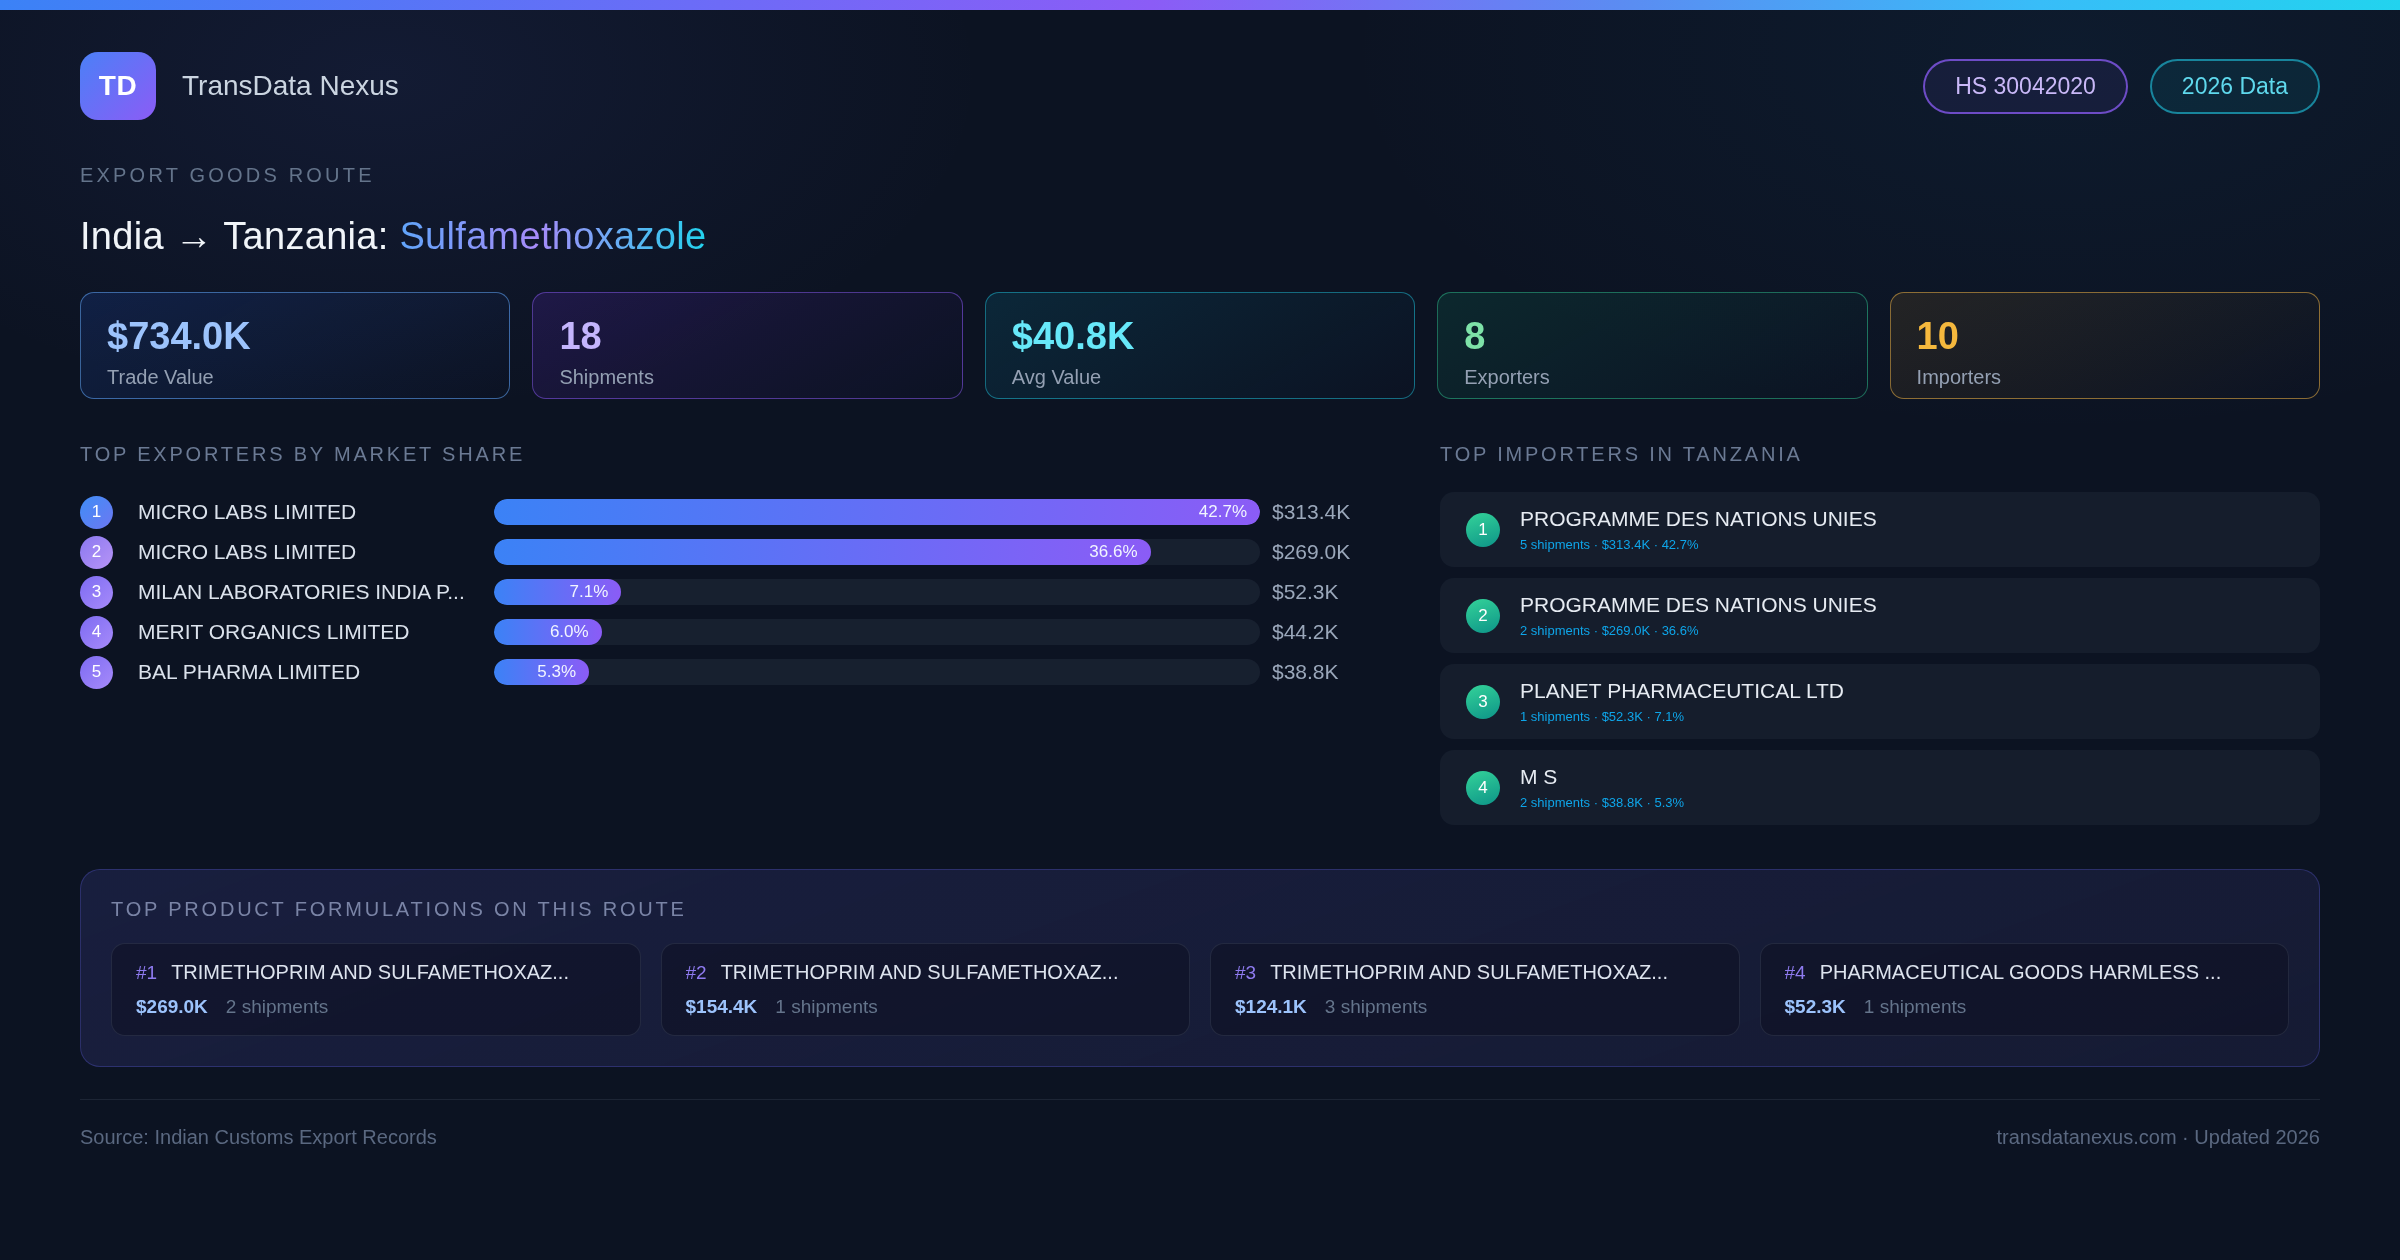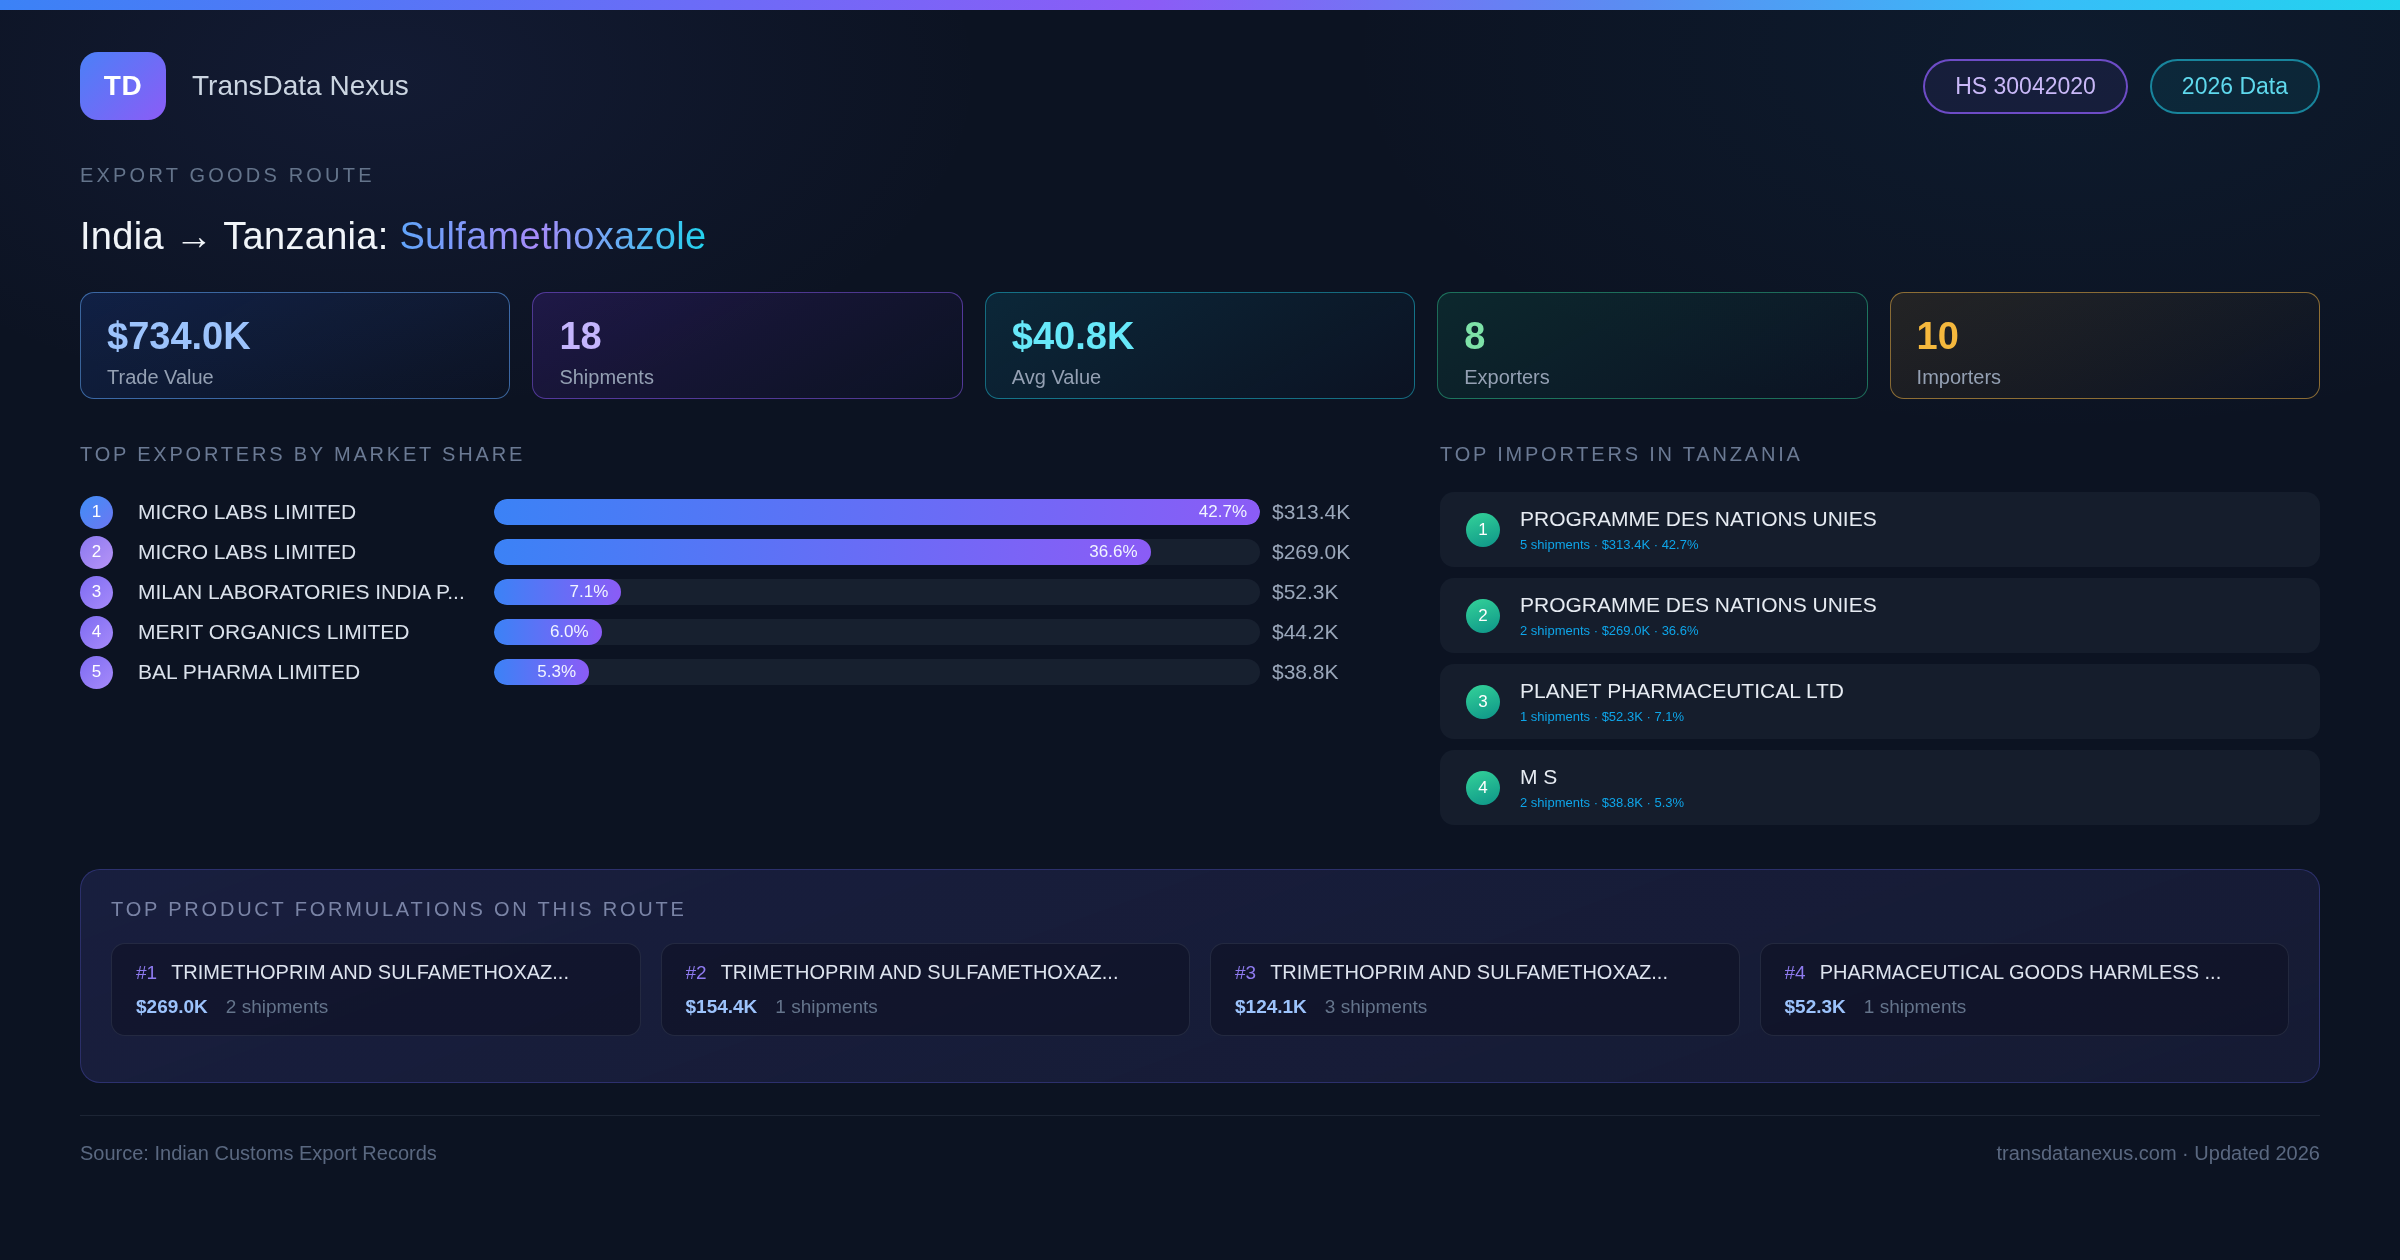--- a/index.html
+++ b/index.html
@@ -16,21 +16,21 @@
   .topbar {
     position:absolute; top:0; left:0; width:100%; height:10px;
     background:linear-gradient(90deg,#3b82f6 0%,#6d6bf7 30%,#8b5cf6 48%,#5a8df2 68%,#38bdf8 85%,#22d3ee 100%);
   }
   .container { position:relative; padding:0 80px; }
 
   
   .hdr { display:flex; align-items:center; justify-content:space-between; margin-top:52px; }
   .brand { display:flex; align-items:center; gap:26px; }
   .logo {
-    width:86px; height:68px; border-radius:18px;
+    width:76px; height:68px; border-radius:18px;
     background:linear-gradient(135deg,#4b80f7 0%,#8b5cf6 100%);
     display:flex; align-items:center; justify-content:center;
     color:#ffffff; font-size:28px; font-weight:600; letter-spacing:0.5px;
   }
   .brand-name { font-size:28px; color:#cbd5e1; font-weight:400; }
   .pills { display:flex; gap:22px; }
   .pill {
     border-radius:999px; padding:12px 30px; font-size:23px;
     background:transparent;
   }
@@ -93,21 +93,21 @@
   .imp-rank {
     width:34px; height:34px; border-radius:50%; flex:none;
     background:linear-gradient(160deg,#34d399,#0d9488);
     display:flex; align-items:center; justify-content:center; font-size:17px; color:#ffffff;
   }
   .imp-name { font-size:21px; color:#e6ebf2; }
   .imp-sub { font-size:13px; color:#0ea5e9; margin-top:6px; }
 
   
   .panel {
-    margin-top:44px; border-radius:20px; padding:28px 30px 46px;
+    margin-top:44px; border-radius:20px; padding:28px 30px 30px;
     background:linear-gradient(160deg,rgba(99,102,241,0.09),rgba(30,34,66,0.35)), #11172c;
     border:1.5px solid rgba(99,102,241,0.28);
   }
   .panel .sec-h { color:#7a84a6; }
   .form-grid { margin-top:22px; display:grid; grid-template-columns:repeat(4,1fr); gap:20px; }
   .form-card {
     border-radius:14px; padding:17px 24px; background:rgba(10,14,28,0.45);
     border:1px solid rgba(148,163,184,0.14);
   }
   .form-top { display:flex; align-items:baseline; gap:14px; white-space:nowrap; overflow:hidden; }

